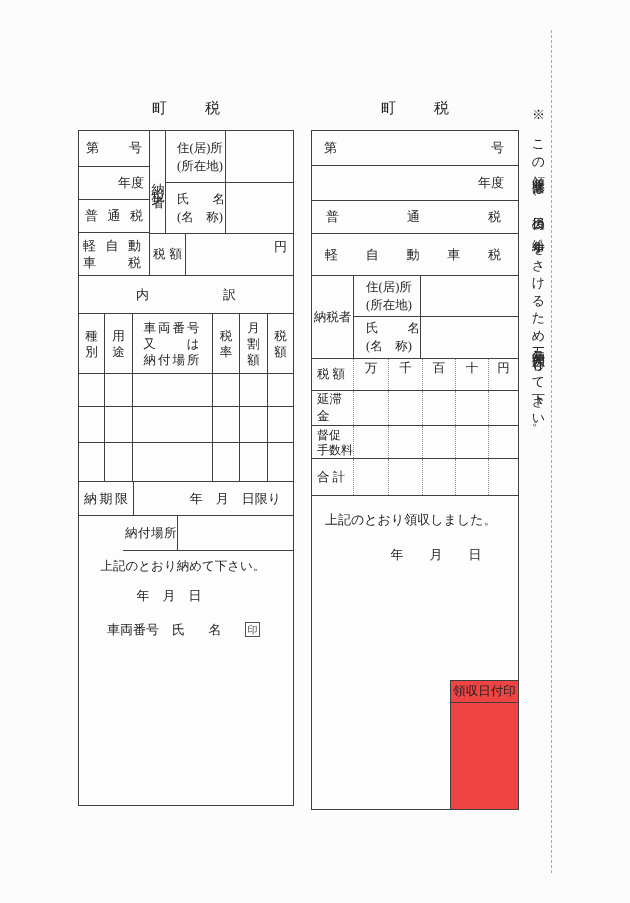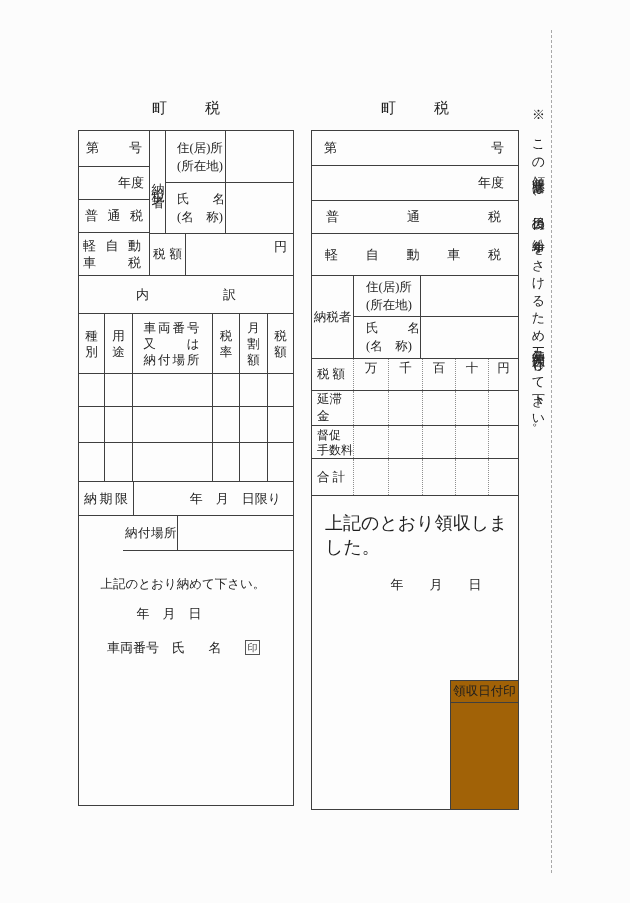--- a/index.html
+++ b/index.html
@@ -54,21 +54,21 @@
   .lf-datarow { display:flex; }
   .dr1 { height:33px; } .dr2 { height:36px; } .dr3 { height:39px; }
 
   .lf-nokigen { height:34px; display:flex; }
   .lf-nk-lab { width:55px; padding:0 5px; }
   .lf-nk-val { flex:1; justify-content:flex-end; padding-right:12px; }
   .lf-nofu { height:35px; display:flex;margin-left:44px; }
   .lf-nf-lab { width:55px; padding-left:2px; font-size:12.5px; letter-spacing:0.5px; }
 
   .lf-notice { flex:1; padding:7px 9px 0 9px; font-size:12.5px; line-height:17.5px; text-align:justify; }
-  .lf-notice p { text-indent:1em;margin-top:18px; }
+  .lf-notice p { text-indent:1em; }
   .lf-date { margin-top:11px; text-align:center; padding-right:34px; font-size:13px; }
   .lf-mayor { margin-top:17px; display:flex; justify-content:space-between; align-items:center; padding:0 24px 0 19px; font-size:13px; }
   .seal { display:inline-flex; align-items:center; justify-content:center; width:15px; height:15px; border:1px solid #555; font-size:10px; color:#444; }
 
   
   .rf-r1 { height:35px; padding:0 14px 0 12px; }
   .rf-r2 { height:35px; justify-content:flex-end; padding-right:14px; }
   .rf-r3 { height:33px; padding:0 17px 0 14px; }
   .rf-r4 { height:42px; padding:0 17px 0 13px; }
   .rf-taxpayer { height:83px; display:flex; }
@@ -87,23 +87,23 @@
   .rf-zeigaku { height:32px; }
   .rf-tokusoku { height:33px; }
   .tk-lab { display:flex; flex-direction:column; justify-content:center; line-height:15px; padding-top:1px; font-size:12px; }
   .tk-l1 { display:flex; justify-content:space-between; padding:0 9px 0 5px; }
   .tk-l2 { padding-left:5px; }
   .rf-entai { height:35px; }
   .rf-entai .m-lab { padding-left:5px; }
   .rf-gokei { height:37px; }
 
   .rf-receipt { flex:1; position:relative; }
-  .rf-receipt-text { padding:15px 0 0 13px; font-size:18px; }
+  .rf-receipt-text { padding:15px 0 0 13px; font-size:13px; }
   .rf-date { margin-top:17px; text-align:center; padding-left:42px; font-size:13px; }
-  .rf-stamp { position:absolute; right:-1px; bottom:-1px; width:69px; height:130px; border:1px solid #3f3f3f; display:flex; flex-direction:column; background:#a16207;gap:42px; }
+  .rf-stamp { position:absolute; right:-1px; bottom:-1px; width:69px; height:130px; border:1px solid #3f3f3f; display:flex; flex-direction:column; background:#ef4444;gap:42px; }
   .rf-stamp-lab { height:22px; border-bottom:1px solid #3f3f3f; text-align:center; font-size:12.5px; line-height:21px; }
 
   
   .side-note {
     position:absolute; left:521px; top:100px; height:530px; width:26px;
     writing-mode:vertical-rl; text-orientation:upright;
     font-size:13px; letter-spacing:2.5px; color:#222;
   }
   .perforation { position:absolute; left:551px; top:30px; height:843px; width:0; border-left:1px dashed #a8a8a8; }
 </style>

